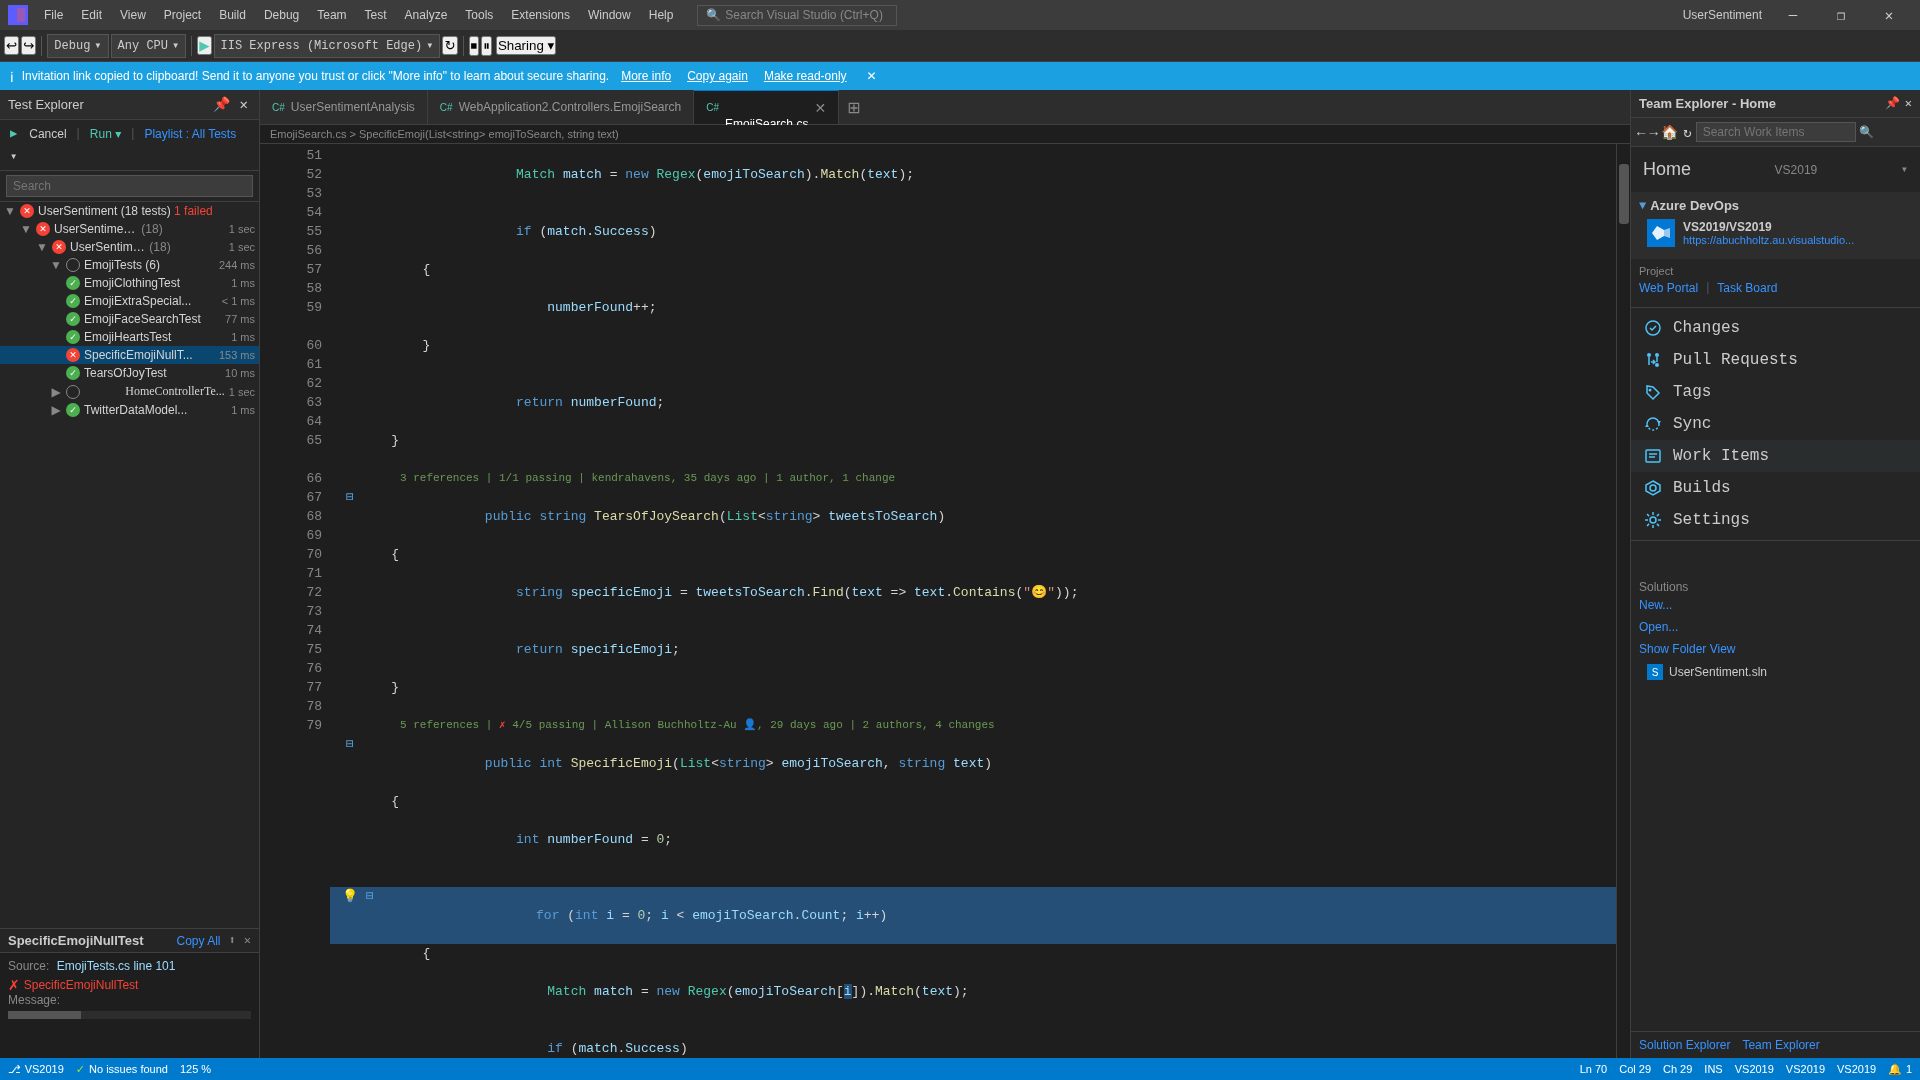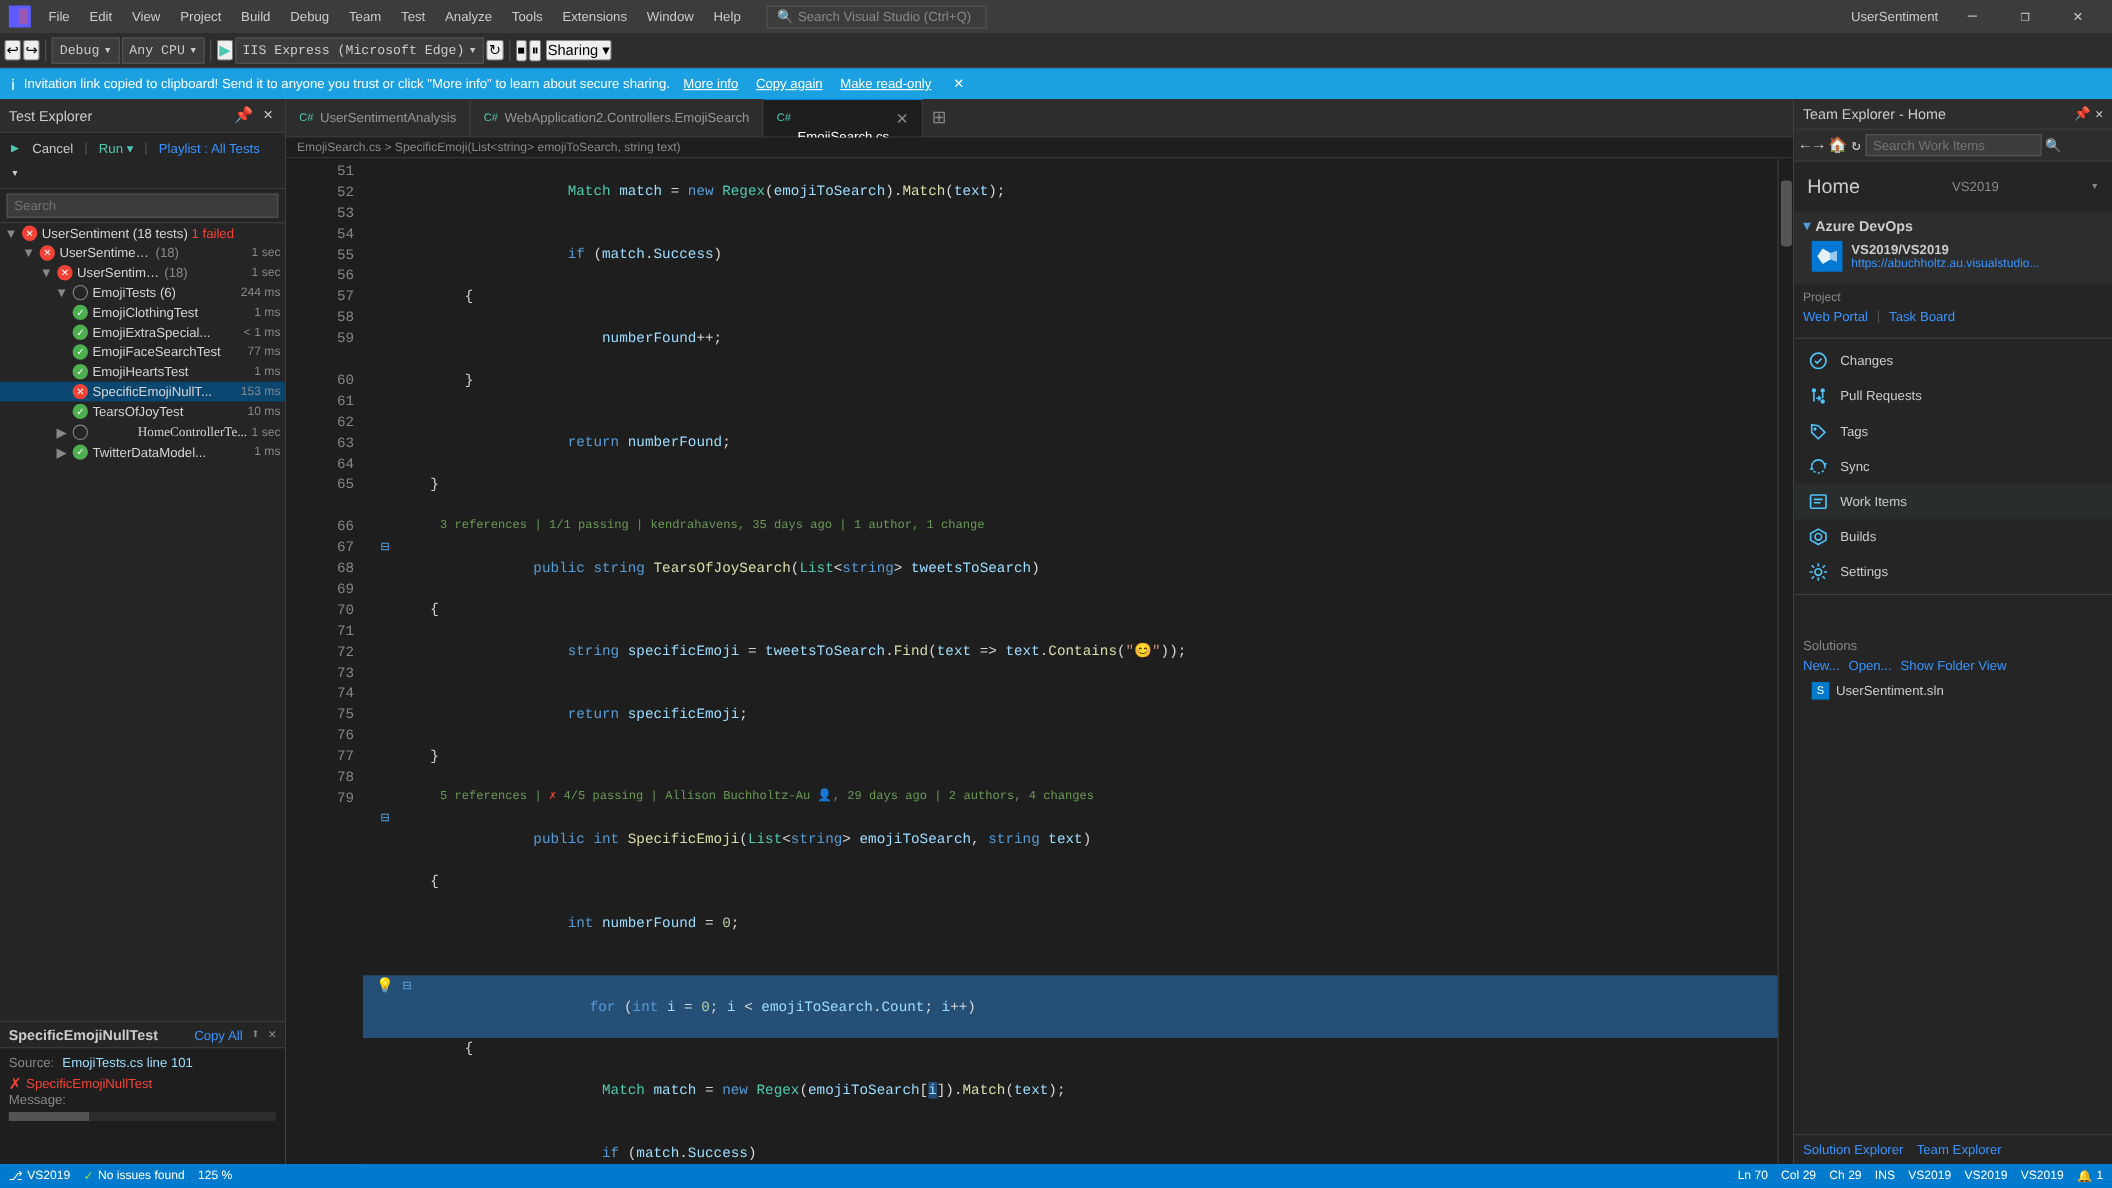--- a/index.html
+++ b/index.html
@@ -83,36 +83,36 @@
     .num { color: #b5cea8; }
     .fn { color: #dcdcaa; }
     .cls { color: #4ec9b0; }
     .var { color: #9cdcfe; }
     .op { color: #d4d4d4; }
     .highlight-box { background: #264f78; display: inline; }
 
     
     #team-explorer { width: 290px; background: #252526; border-left: 1px solid #3f3f3f; display: flex; flex-direction: column; overflow: hidden; }
     #te2-header { background: #2d2d2d; padding: 6px 8px; display: flex; align-items: center; justify-content: space-between; border-bottom: 1px solid #3f3f3f; }
-    #te2-header .te2-title { color: #cccccc; font-family: 'Segoe UI', sans-serif; font-size: 13px; font-weight: 400; }
+    #te2-header .te2-title { color: #cccccc; font-family: 'Segoe UI', sans-serif; font-size: 13px; font-weight: 700; }
     #te2-toolbar { display: flex; align-items: center; padding: 4px 6px; gap: 4px; background: #2d2d2d; border-bottom: 1px solid #3f3f3f; }
     #te2-search { background: #3c3c3c; border: 1px solid #555; padding: 2px 6px; color: #ccc; font-size: 12px; width: 160px; font-family: 'Segoe UI', sans-serif; }
     #te2-content { flex: 1; overflow-y: auto; padding: 4px 0; }
     .te2-home { color: #cccccc; font-family: 'Segoe UI', sans-serif; font-size: 14px; }
     .te2-azure-header { display: flex; align-items: center; gap: 8px; padding: 4px 8px; margin-bottom: 4px; }
     .te2-azure-icon { width: 28px; height: 28px; background: #0078d4; display: flex; align-items: center; justify-content: center; color: white; font-size: 14px; }
     .te2-azure-info { display: flex; flex-direction: column; }
     .te2-azure-name { color: #cccccc; font-family: 'Segoe UI', sans-serif; font-size: 12px; font-weight: 600; }
     .te2-azure-url { color: #3794ff; font-family: 'Segoe UI', sans-serif; font-size: 11px; cursor: pointer; }
-    .te2-nav-item { display: flex; align-items: center; gap: 10px; padding: 6px 12px; cursor: pointer; font-family: Liberation Sans, sans-serif; font-size: 12px; color: #cccccc; }
+    .te2-nav-item { display: flex; align-items: center; gap: 10px; padding: 6px 12px; cursor: pointer; font-family: Liberation Mono, monospace; font-size: 16px; color: #cccccc; }
     .te2-nav-icon { width: 20px; height: 20px; display: flex; align-items: center; justify-content: center; flex-shrink: 0; }
     .te2-section-divider { height: 1px; background: #3f3f3f; margin: 4px 0; }
     .te2-solutions { padding: 6px 8px; margin-top: 33px; }
     .te2-sol-title { color: #888; font-family: 'Segoe UI', sans-serif; font-size: 12px; margin-bottom: 4px; }
-    .te2-sol-links { display: flex; gap: 8px; font-family: 'Segoe UI', sans-serif; font-size: 12px; color: #3794ff; cursor: pointer; }
+    .te2-sol-links { display: flex; gap: 8px; font-family: 'Segoe UI', sans-serif; font-size: 12px; color: #3794ff; cursor: pointer; flex-direction: column; }
     .te2-sol-item { display: flex; align-items: center; gap: 6px; padding: 4px 8px; font-family: 'Segoe UI', sans-serif; font-size: 12px; color: #cccccc; }
     .sol-icon { width: 16px; height: 16px; background: #007acc; display: flex; align-items: center; justify-content: center; font-size: 10px; color: white; }
     #te2-bottom { border-top: 1px solid #3f3f3f; padding: 6px 8px; display: flex; gap: 12px; }
     .te2-bottom-link { color: #3794ff; font-family: 'Segoe UI', sans-serif; font-size: 12px; cursor: pointer; }
 
     
     #status-bar { height: 22px; background: #007acc; display: flex; align-items: center; padding: 0 8px; gap: 12px; font-family: 'Segoe UI', sans-serif; font-size: 11px; color: white; }
     #status-bar .sb-left { display: flex; gap: 12px; align-items: center; }
     #status-bar .sb-right { margin-left: auto; display: flex; gap: 12px; align-items: center; }
     #status-bar .sb-item { display: flex; align-items: center; gap: 4px; cursor: pointer; }

